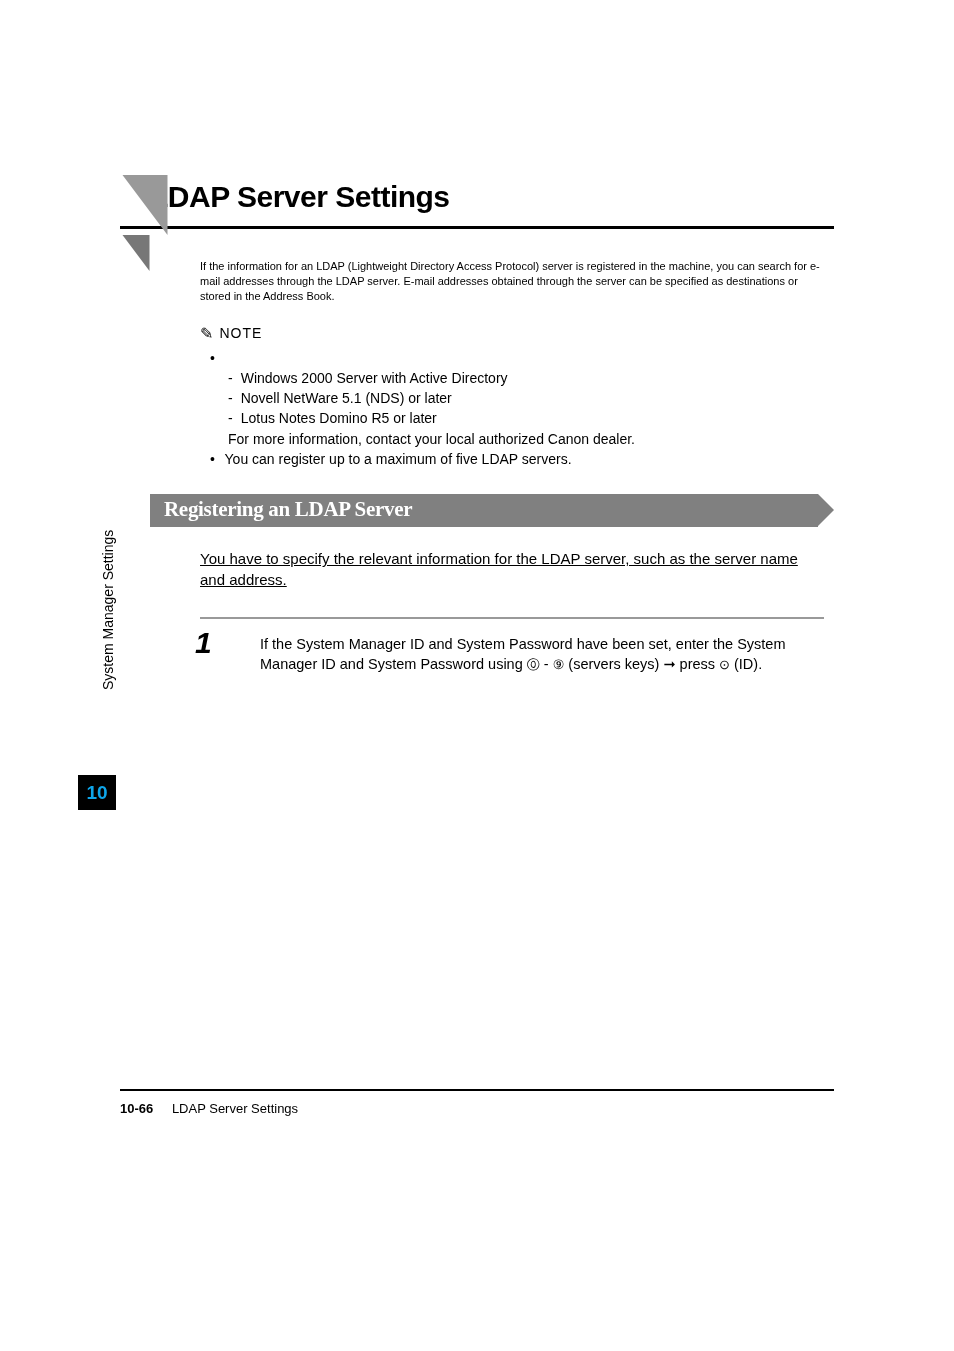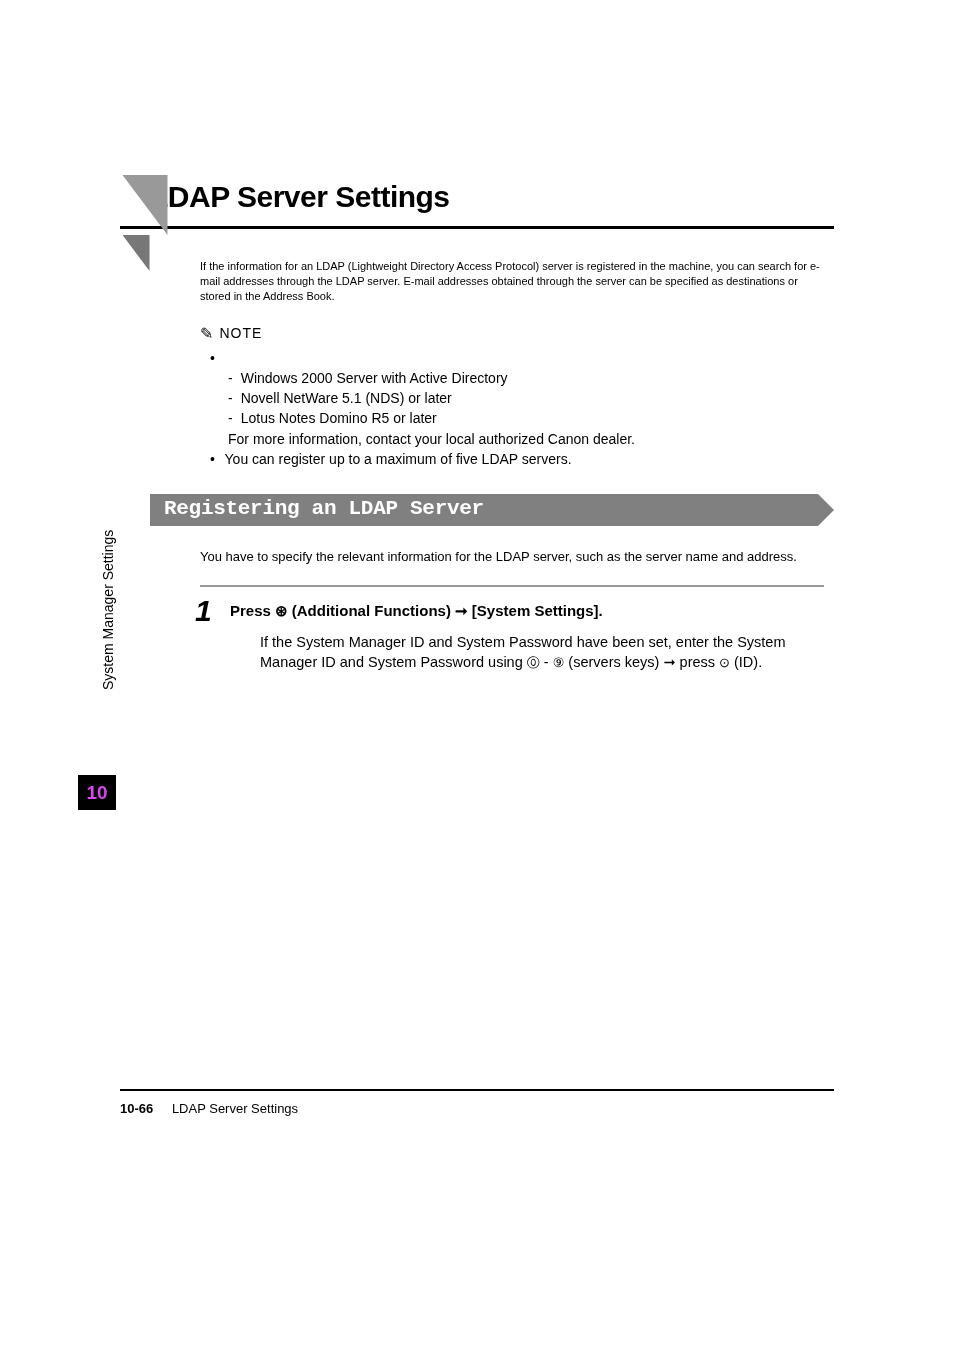--- a/index.html
+++ b/index.html
@@ -104,37 +104,38 @@
       margin-bottom: 22px;
       position: relative;
     }
     .subheading-bar {
       background: #808080;
       color: #fff;
       font-size: 21px;
       font-weight: bold;
       padding: 3px 14px 5px 14px;
       flex: 1;
-      font-family: Liberation Mono, monospace;
+      font-family: Liberation Serif, serif;
       letter-spacing: -0.3px;
     }
     .subheading-tri {
       width: 0;
       height: 0;
       border-top: 16px solid transparent;
       border-bottom: 16px solid transparent;
       border-right: 16px solid #808080;
       transform: rotate(180deg);
     }
     .sub-para {
       margin-left: 80px;
       margin-right: 10px;
-      font-size: 13px;
+      font-size: 15px;
       line-height: 1.35;
-      margin-bottom: 19px;
+      margin-bottom: 27px;
+      text-decoration: underline;
     }
     .step-divider {
       margin-left: 80px;
       margin-right: 10px;
       border: none;
       border-top: 2px solid #999;
       margin-bottom: 15px;
     }
     .step-block {
       margin-left: 110px;
@@ -177,21 +178,21 @@
       font-size: 14px;
       white-space: nowrap;
     }
     .chapter-tab {
       position: absolute;
       left: 78px;
       top: 775px;
       width: 38px;
       height: 35px;
       background: #000;
-      color: #d946ef;
+      color: #0ea5e9;
       font-size: 19px;
       font-weight: bold;
       display: flex;
       align-items: center;
       justify-content: center;
     }
     .footer-rule {
       position: absolute;
       left: 120px;
       right: 120px;
@@ -248,23 +249,20 @@
     <div class="subheading-bar">Registering an LDAP Server</div>
     <div class="subheading-tri"></div>
   </div>
 
   <p class="sub-para">You have to specify the relevant information for the LDAP server, such as the server name and address.</p>
 
   <hr class="step-divider">
 
   <div class="step-block">
     <div class="step-number">1</div>
-    <div class="step-title">
-      <span>Press </span><span class="circled">⊛</span><span> (Additional Functions) </span><span class="arrow">➞</span><span> [System Settings].</span>
-    </div>
     <div class="step-body">
       <p>
         <span>If the System Manager ID and System Password have been set, enter the System Manager ID and System Password using </span><span class="inline-icon">⓪</span><span> - </span><span class="inline-icon">⑨</span><span> (servers keys) </span><span class="arrow">➞</span><span> press </span><span class="inline-icon">⊙</span><span> (ID).</span>
       </p>
     </div>
   </div>
 </div>
 
 <div class="sidebar-text">System Manager Settings</div>
 <div class="chapter-tab">10</div>

